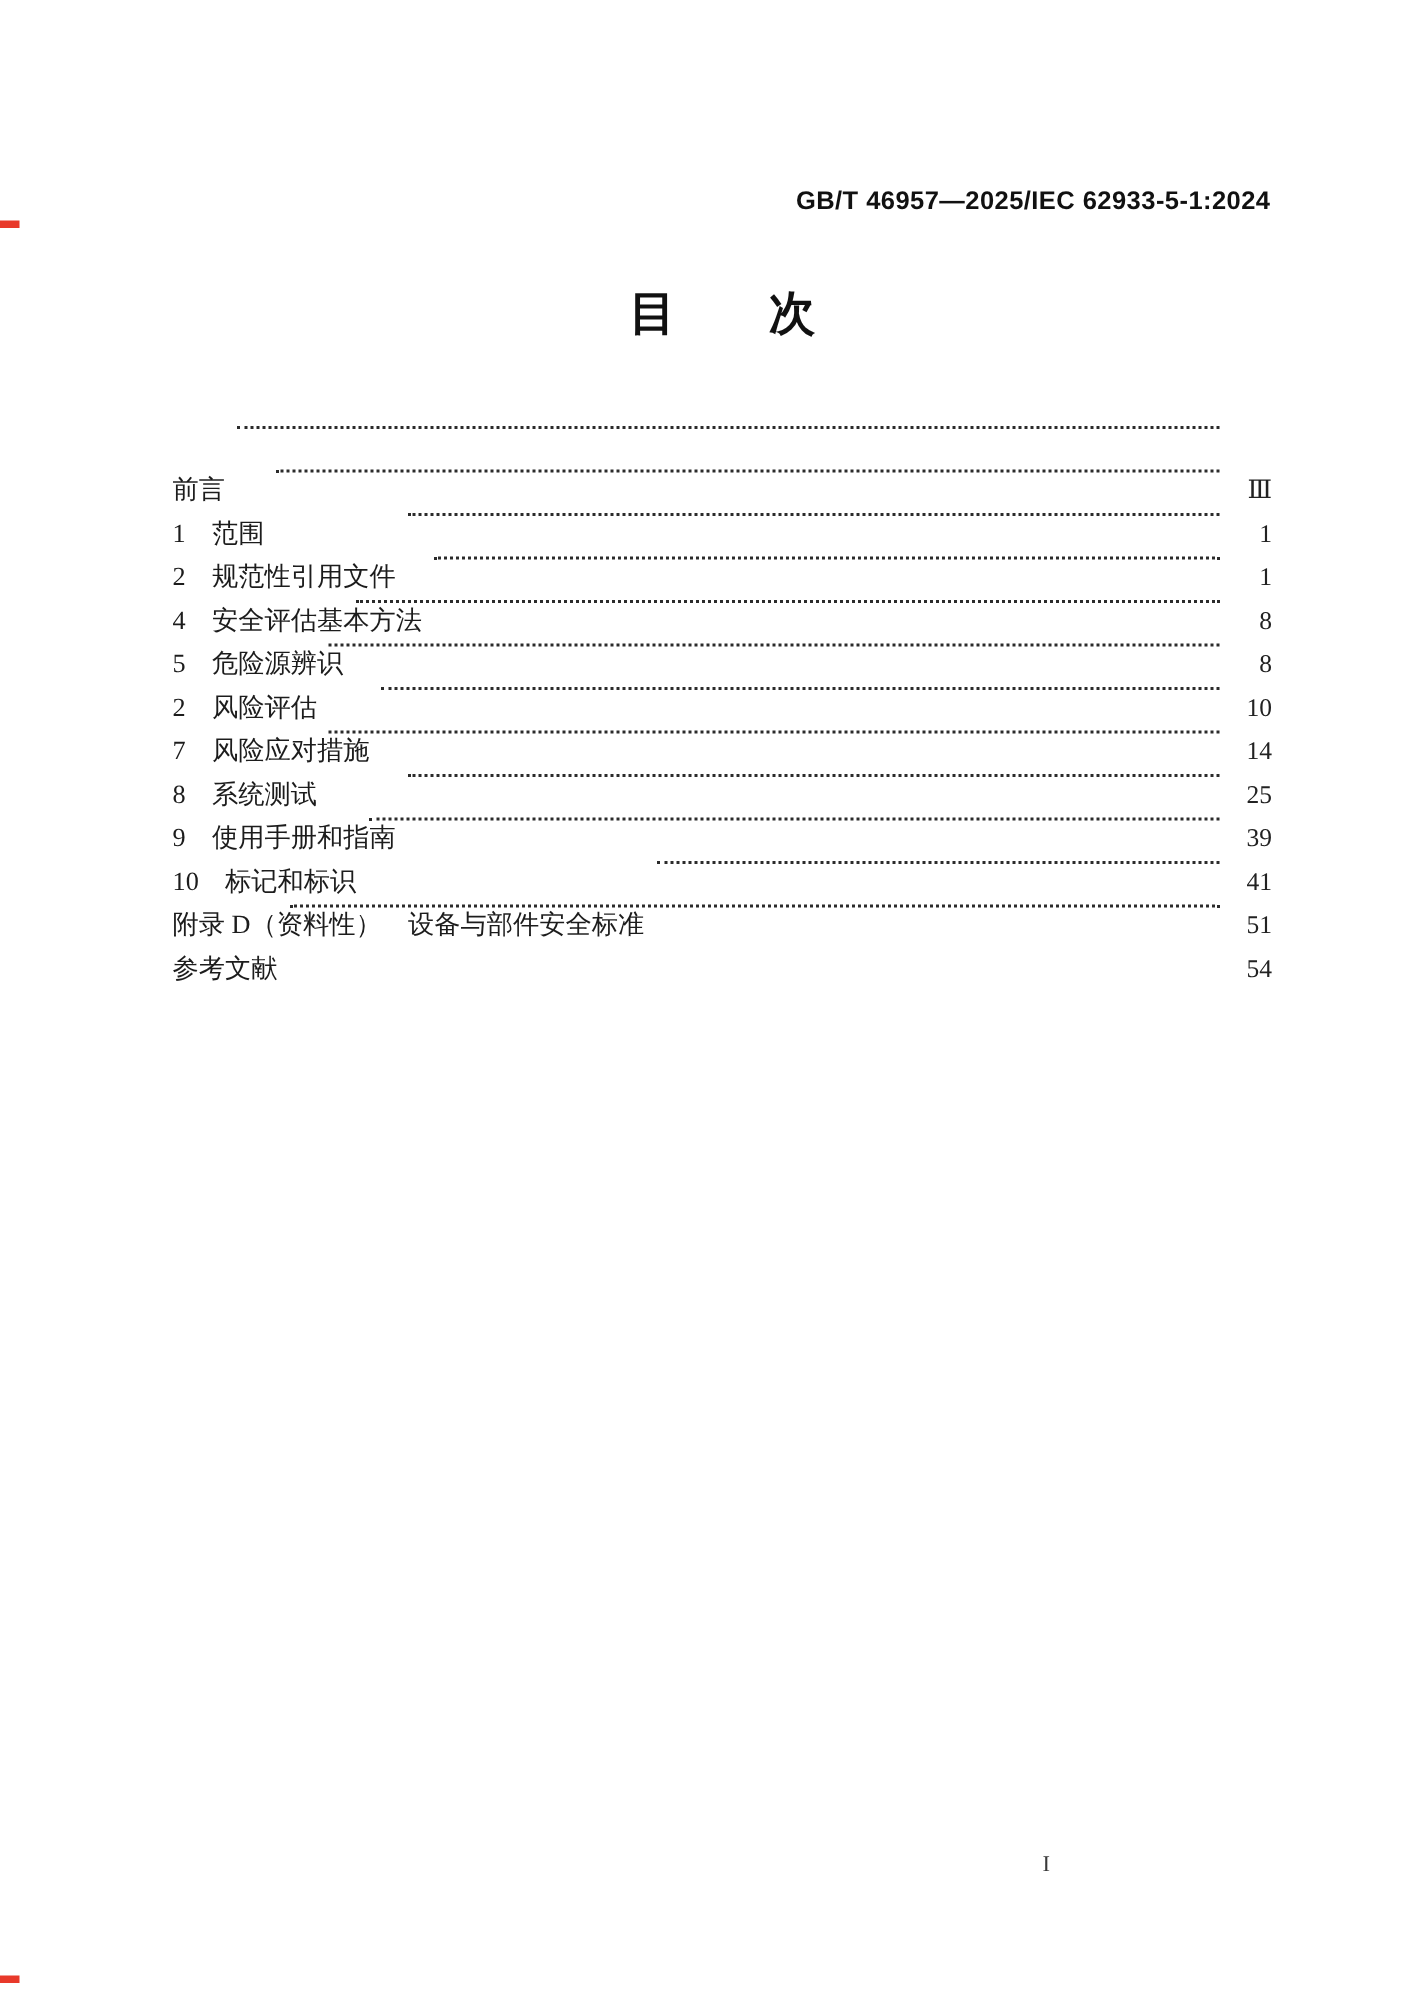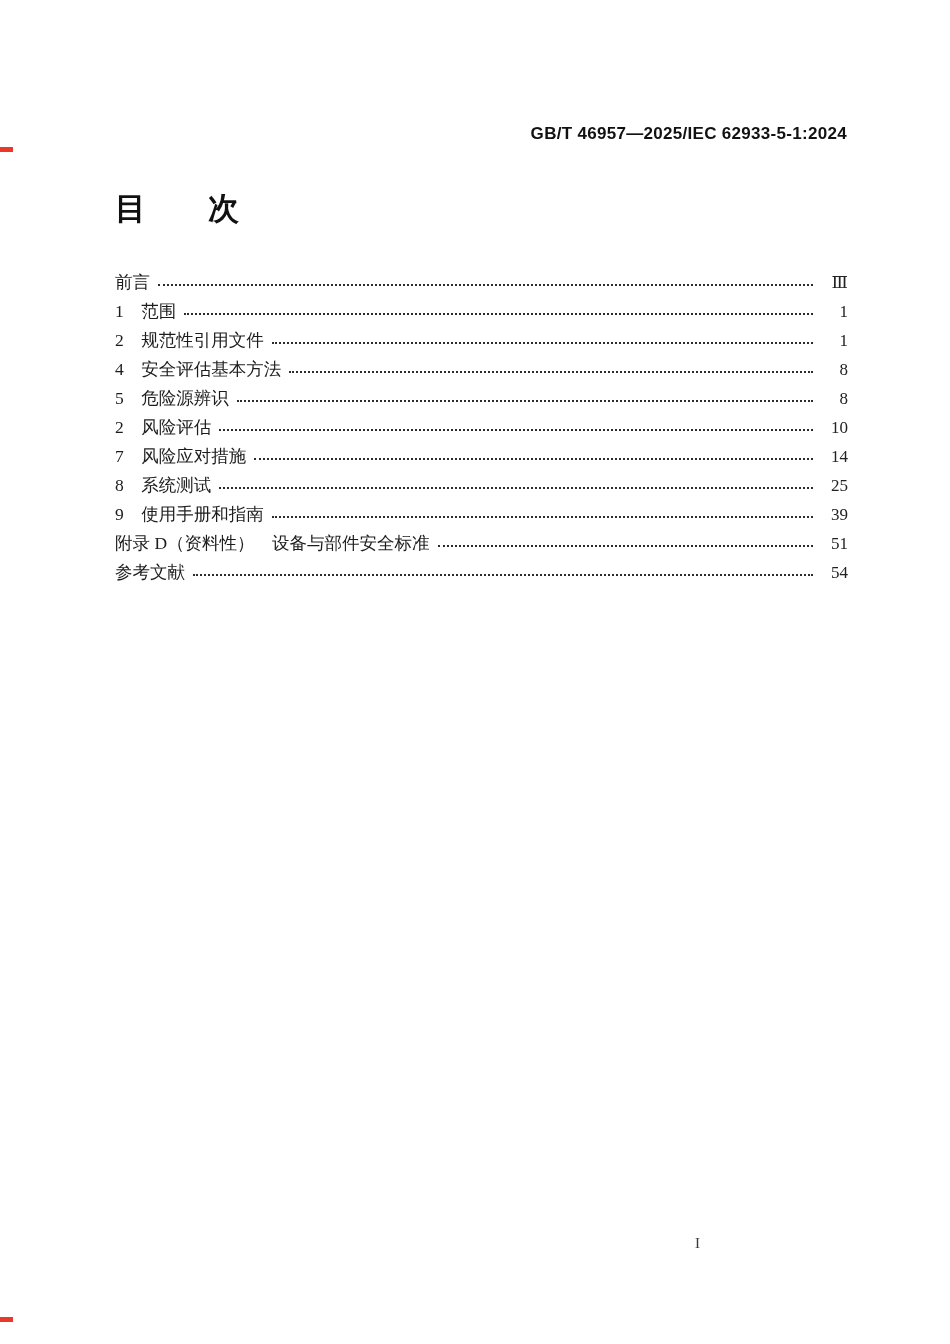--- a/index.html
+++ b/index.html
@@ -18,40 +18,42 @@
     font-weight: bold;
     font-size: 17px;
     letter-spacing: 0.3px;
     color: #111;
     white-space: pre;
   }
   .toc-title {
     position: absolute;
     top: 188px; left: 115px; width: 733px;
     margin: 0;
+    text-align: center;
     font-family: "Liberation Sans", "DejaVu Sans", sans-serif;
     font-weight: bold;
     font-size: 31px;
     color: #111;
     white-space: pre;
   }
   .toc {
     position: absolute;
     top: 268px; left: 115px; width: 733px;
   }
   .toc-row {
     display: flex;
     align-items: baseline;
     height: 29px;
     font-size: 17.5px;
     line-height: 29px;
   }
   .toc-label {
     white-space: pre;
     flex: 0 0 auto;
+    margin-top: 44px;
   }
   .toc-leader {
     flex: 1 1 auto;
     align-self: center;
     height: 0;
     border-bottom: 2px dotted #2b2b2b;
     margin: 0 9px 0 8px;
     position: relative;
     top: 2px;
   }
@@ -137,20 +139,25 @@
     <span class="toc-leader"></span>
     <span class="toc-page">25</span>
   </div>
 
   <div class="toc-row">
     <span class="toc-label">9　使用手册和指南</span>
     <span class="toc-leader"></span>
     <span class="toc-page">39</span>
   </div>
 
+  <div class="toc-row">
+    <span class="toc-label">10　标记和标识</span>
+    <span class="toc-leader"></span>
+    <span class="toc-page">41</span>
+  </div>
 
 
 
 
   <div class="toc-row">
     <span class="toc-label">附录 D（资料性）　设备与部件安全标准</span>
     <span class="toc-leader"></span>
     <span class="toc-page">51</span>
   </div>
 

